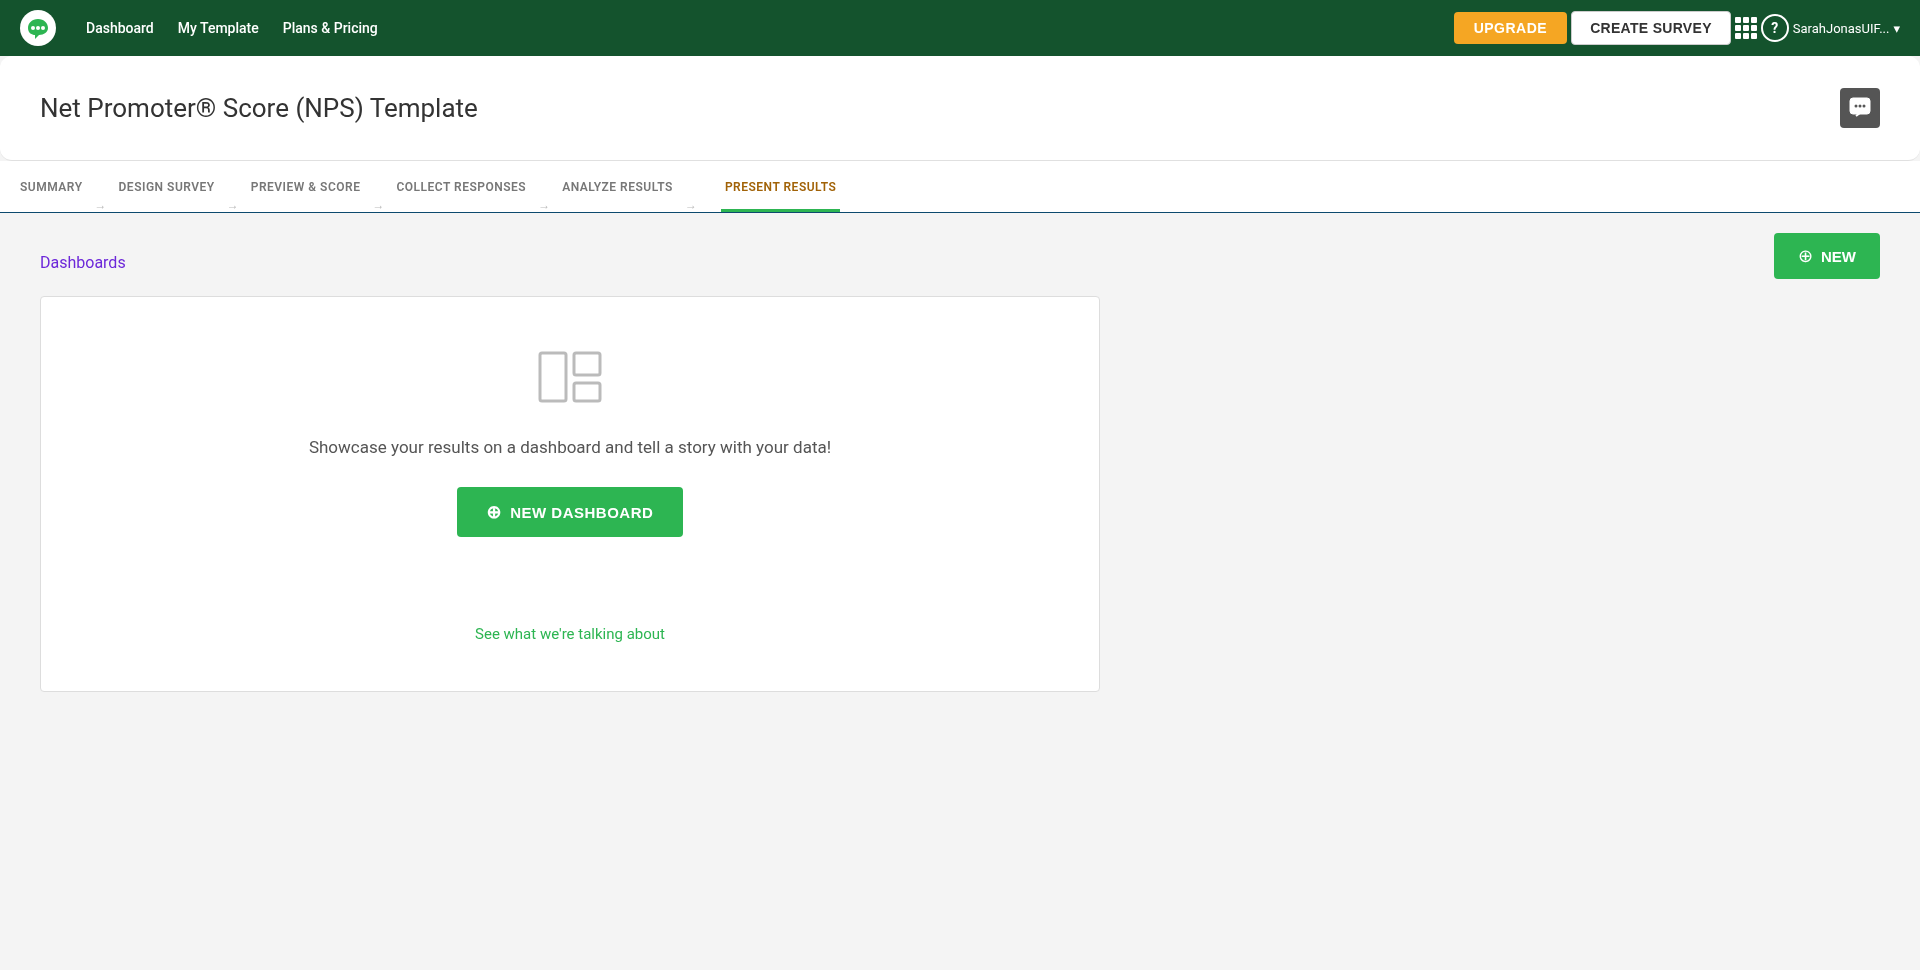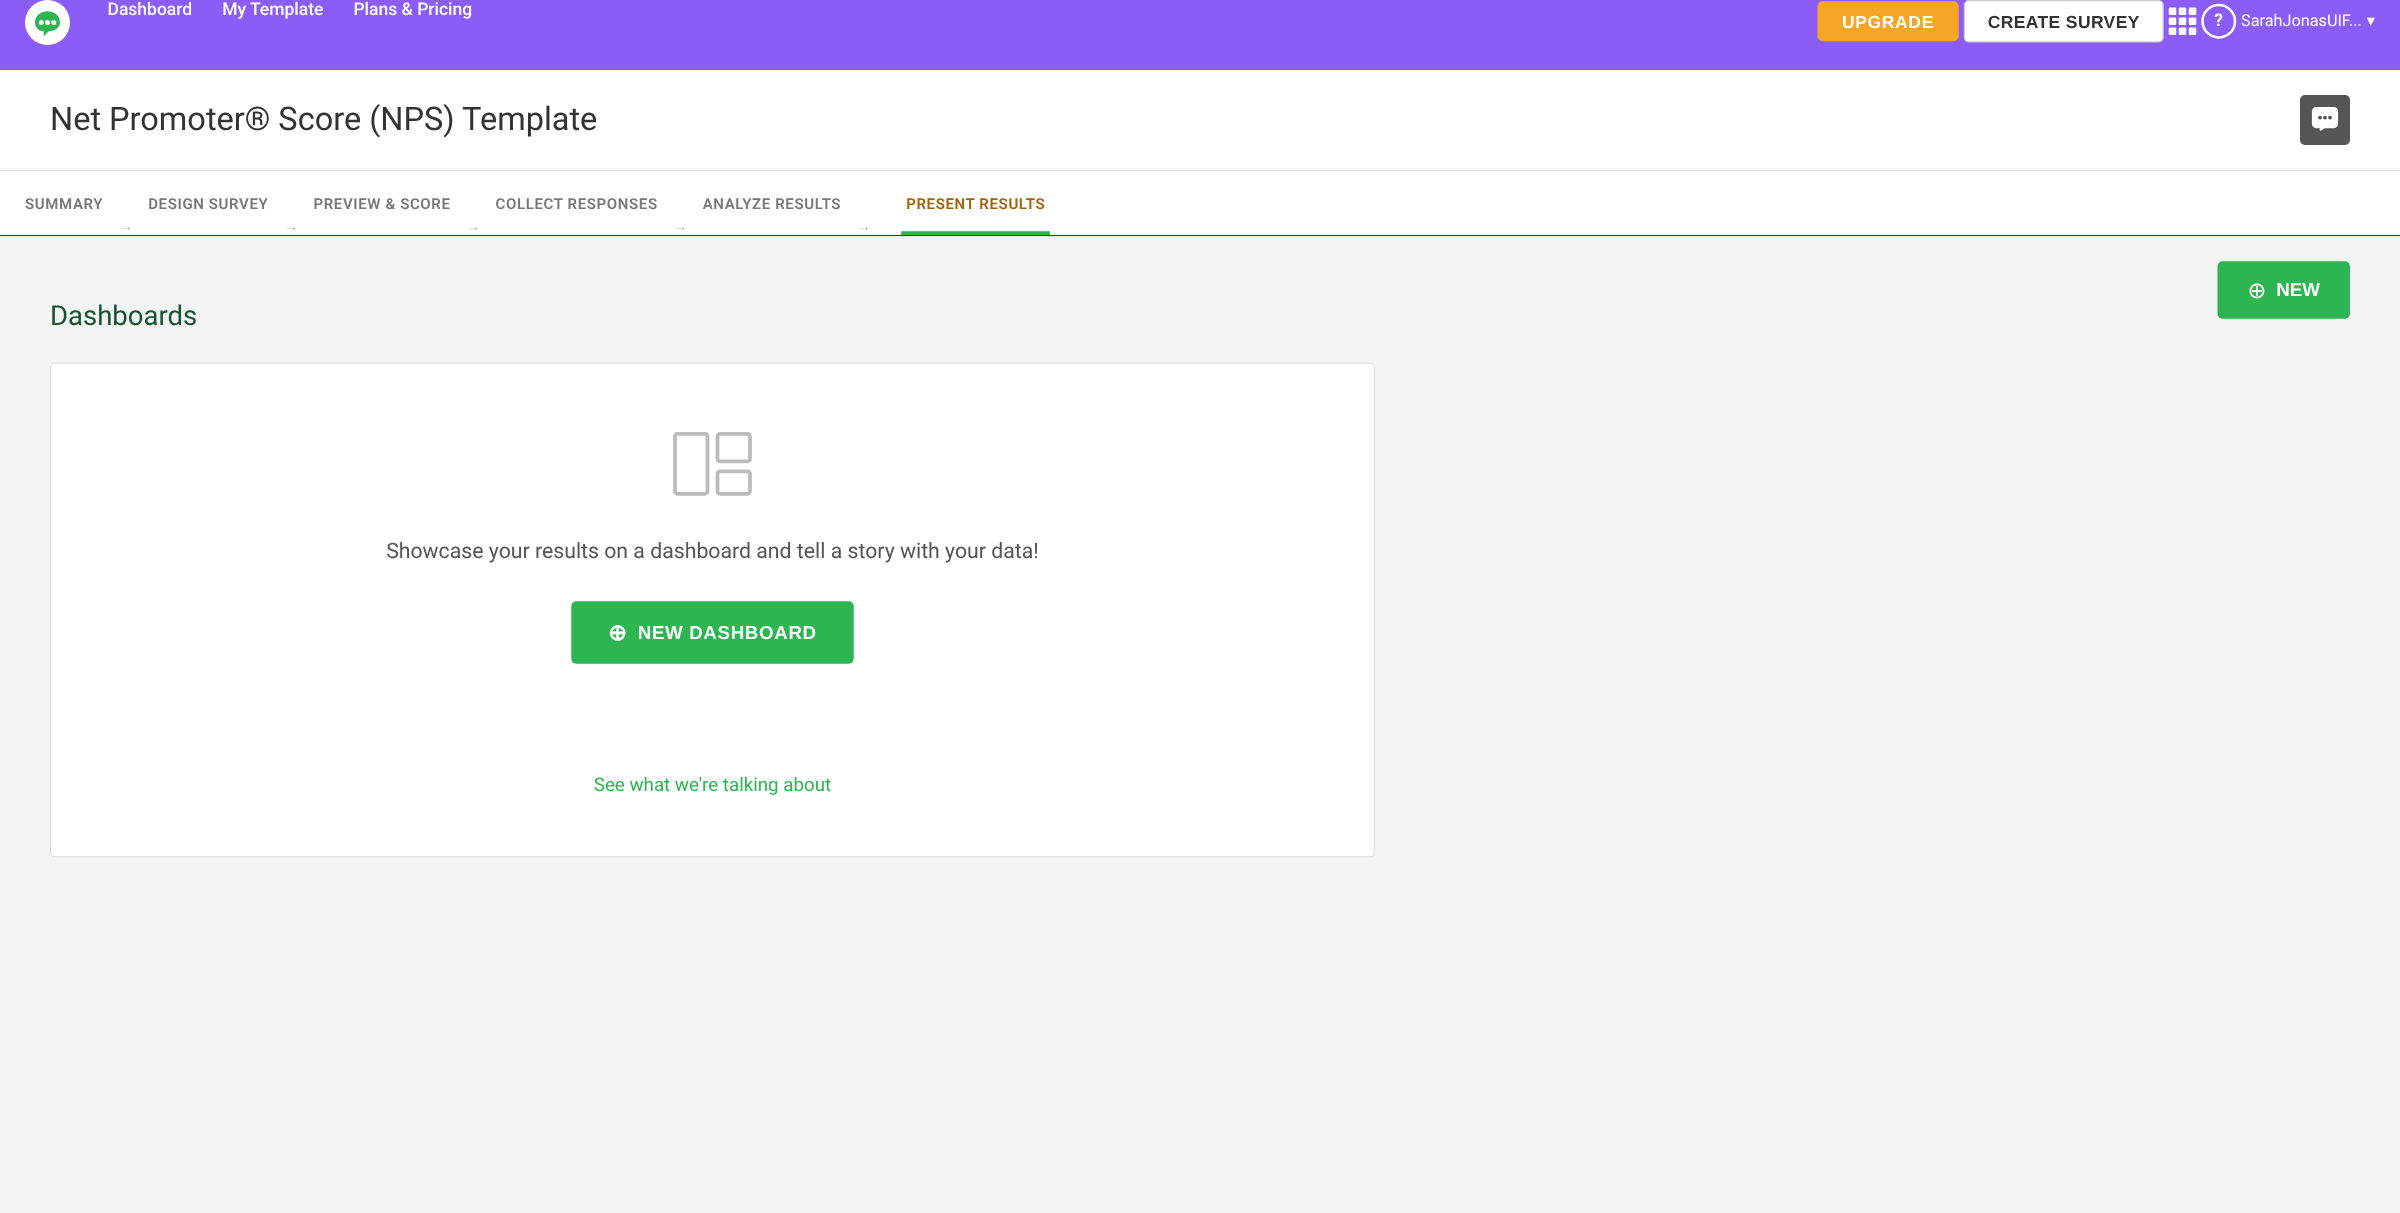--- a/index.html
+++ b/index.html
@@ -1,23 +1,23 @@
 <!DOCTYPE html>
 <html><head>
   <meta charset="utf-8">
   <style>
     * { margin: 0; padding: 0; box-sizing: border-box; }
     body { font-family: -apple-system, BlinkMacSystemFont, 'Segoe UI', Roboto, sans-serif; background: #f4f4f4; width: 1920px; height: 970px; overflow: hidden; }
 
     
     .header {
-      background: #8b5cf6;
+      background: #14532d;
       height: 56px;
       display: flex;
-      align-items: flex-start;
+      align-items: center;
       padding: 0 20px;
       gap: 30px;
     }
     .logo {
       width: 36px;
       height: 36px;
       background: white;
       border-radius: 50%;
       display: flex;
       align-items: center;
@@ -92,25 +92,26 @@
       font-size: 13px;
       cursor: pointer;
       display: flex;
       align-items: center;
       gap: 4px;
     }
 
     
     .page-title-bar {
       background: white;
-      padding: 20px 40px;
+      padding: 32px 40px;
       border-bottom: 1px solid #e0e0e0;
       display: flex;
       align-items: center;
       justify-content: space-between;
+      border-radius: 12px;
     }
     .page-title {
       font-size: 26px;
       font-weight: 400;
       color: #333;
     }
     .chat-icon {
       width: 40px;
       height: 40px;
       background: #555;
@@ -181,25 +182,25 @@
       border-radius: 4px;
       padding: 12px 24px;
       font-size: 15px;
       font-weight: 600;
       cursor: pointer;
       display: flex;
       align-items: center;
       gap: 8px;
     }
     .section-title {
-      font-size: 22px;
+      font-size: 16px;
       font-weight: 400;
-      color: #14532d;
+      color: #6d28d9;
       margin-bottom: 24px;
-      margin-top: 22px;
+      margin-top: 10px;
     }
 
     
     .dashboard-card {
       background: white;
       border: 1px solid #ddd;
       border-radius: 4px;
       display: flex;
       flex-direction: column;
       align-items: center;

